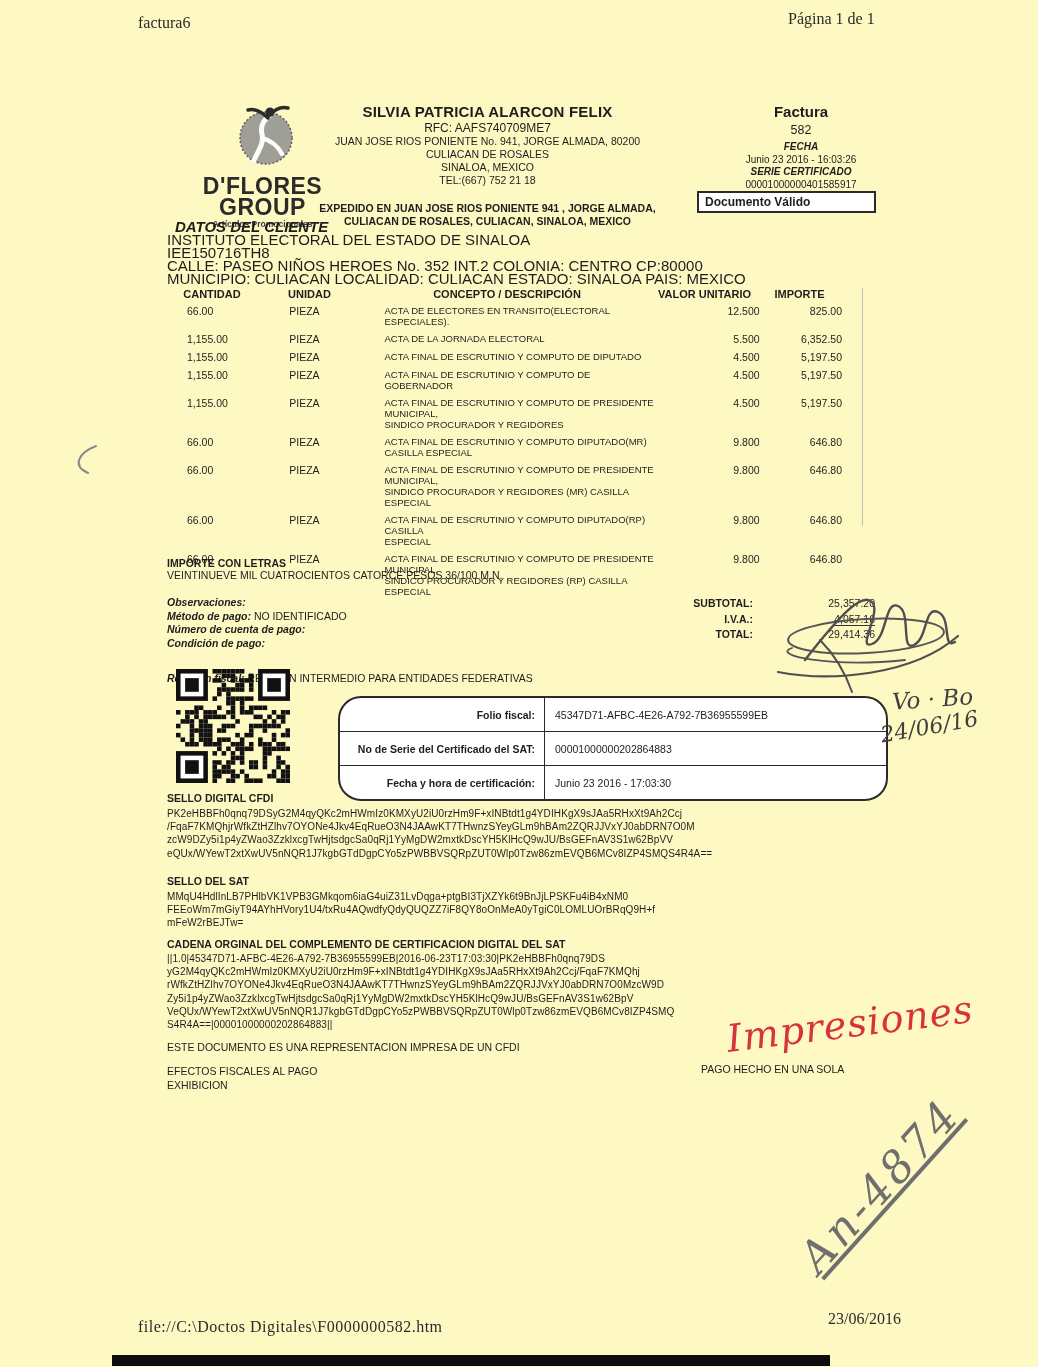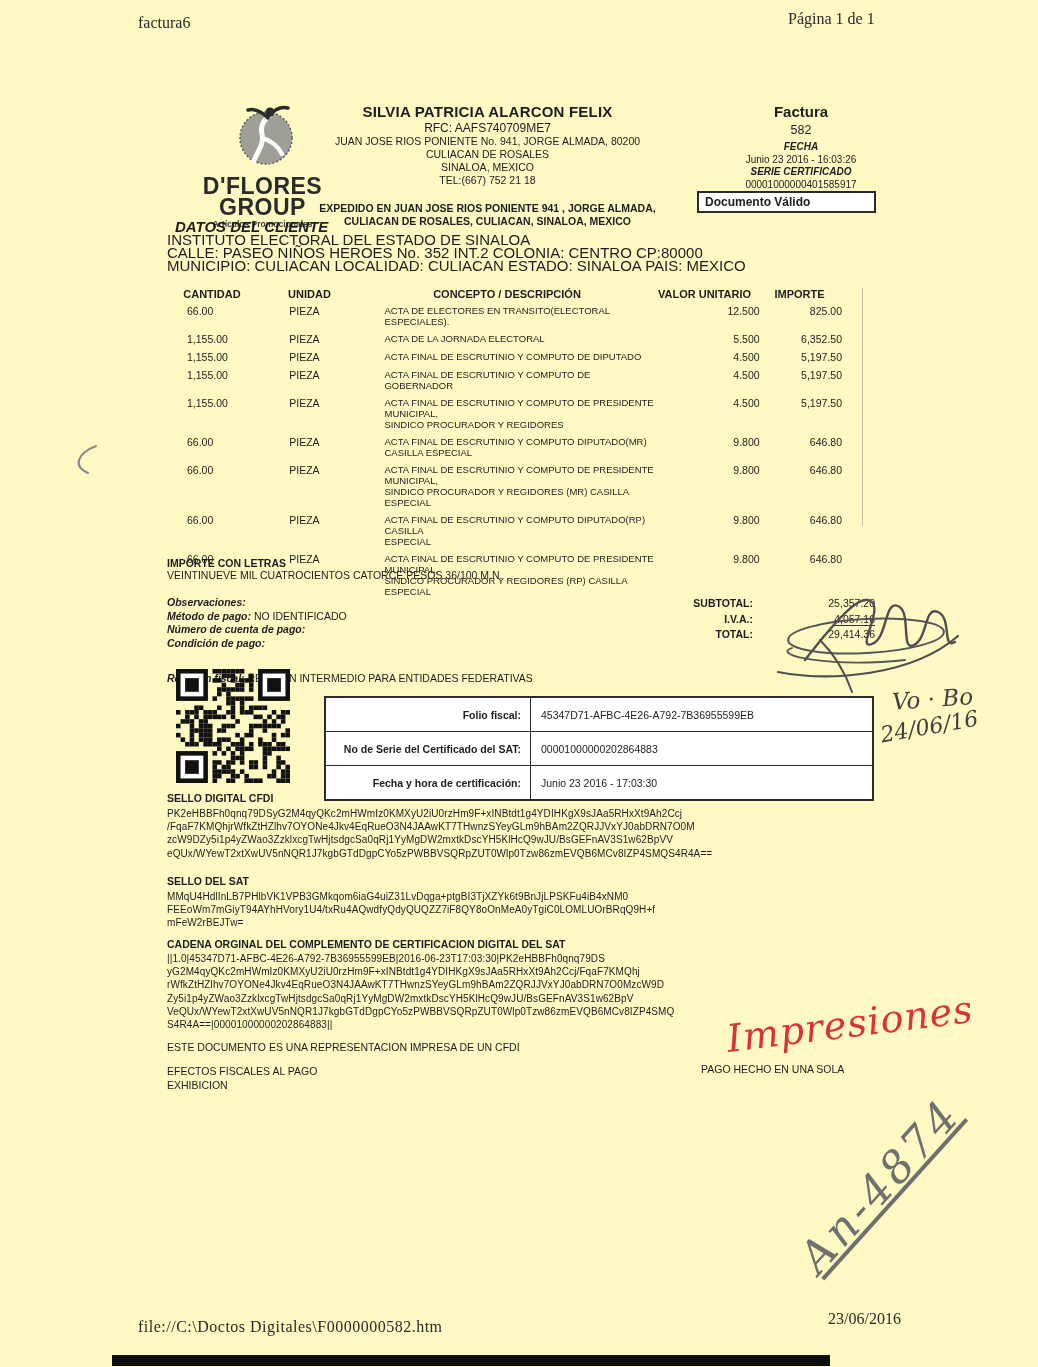--- a/index.html
+++ b/index.html
@@ -101,20 +101,21 @@
     <div class="b" style="margin-top:5px;">FECHA</div>
     <div>Junio 23 2016 - 16:03:26</div>
     <div class="b">SERIE CERTIFICADO</div>
     <div>00001000000401585917</div>
   </div>
   <div class="abs validbox" style="left:697px;top:191px;width:163px;">Documento Válido</div>
 
   <div class="abs client" style="left:167px;top:220px;width:620px;">
     <div class="b" style="padding-left:8px;">DATOS DEL CLIENTE</div>
     <div>INSTITUTO ELECTORAL DEL ESTADO DE SINALOA</div>
+    <div>IEE150716TH8</div>
     <div>CALLE: PASEO NIÑOS HEROES No. 352 INT.2 COLONIA: CENTRO CP:80000</div>
     <div>MUNICIPIO: CULIACAN LOCALIDAD: CULIACAN ESTADO: SINALOA PAIS: MEXICO</div>
   </div>
 
   <div class="abs" style="left:167px;top:288px;width:675px;">
     <div class="t-head">
       <div class="c1">CANTIDAD</div>
       <div class="c2">UNIDAD</div>
       <div class="c3">CONCEPTO / DESCRIPCIÓN</div>
       <div class="c4">VALOR UNITARIO</div>
@@ -450,21 +451,21 @@
       <rect x="4.56" y="4.56" width="22.799999999999997" height="22.799999999999997" fill="#fff"></rect>
       <rect x="9.12" y="9.12" width="13.68" height="13.68" fill="#111"></rect>
       <rect x="82.08" y="0" width="31.919999999999998" height="31.919999999999998" fill="#111"></rect>
       <rect x="86.63999999999999" y="4.56" width="22.799999999999997" height="22.799999999999997" fill="#fff"></rect>
       <rect x="91.19999999999999" y="9.12" width="13.68" height="13.68" fill="#111"></rect>
       <rect x="0" y="82.08" width="31.919999999999998" height="31.919999999999998" fill="#111"></rect>
       <rect x="4.56" y="86.63999999999999" width="22.799999999999997" height="22.799999999999997" fill="#fff"></rect>
       <rect x="9.12" y="91.19999999999999" width="13.68" height="13.68" fill="#111"></rect>
     </svg>
 
-  <div class="abs folio" style="left:324px;top:696px;width:546px;">
+  <div class="abs folio" style="left:338px;top:696px;width:546px;border-radius:23px;">
     <div class="folio-row">
       <div class="folio-l">Folio fiscal:</div>
       <div class="folio-v">45347D71-AFBC-4E26-A792-7B36955599EB</div>
     </div>
     <div class="folio-row">
       <div class="folio-l">No de Serie del Certificado del SAT:</div>
       <div class="folio-v">00001000000202864883</div>
     </div>
     <div class="folio-row">
       <div class="folio-l">Fecha y hora de certificación:</div>

